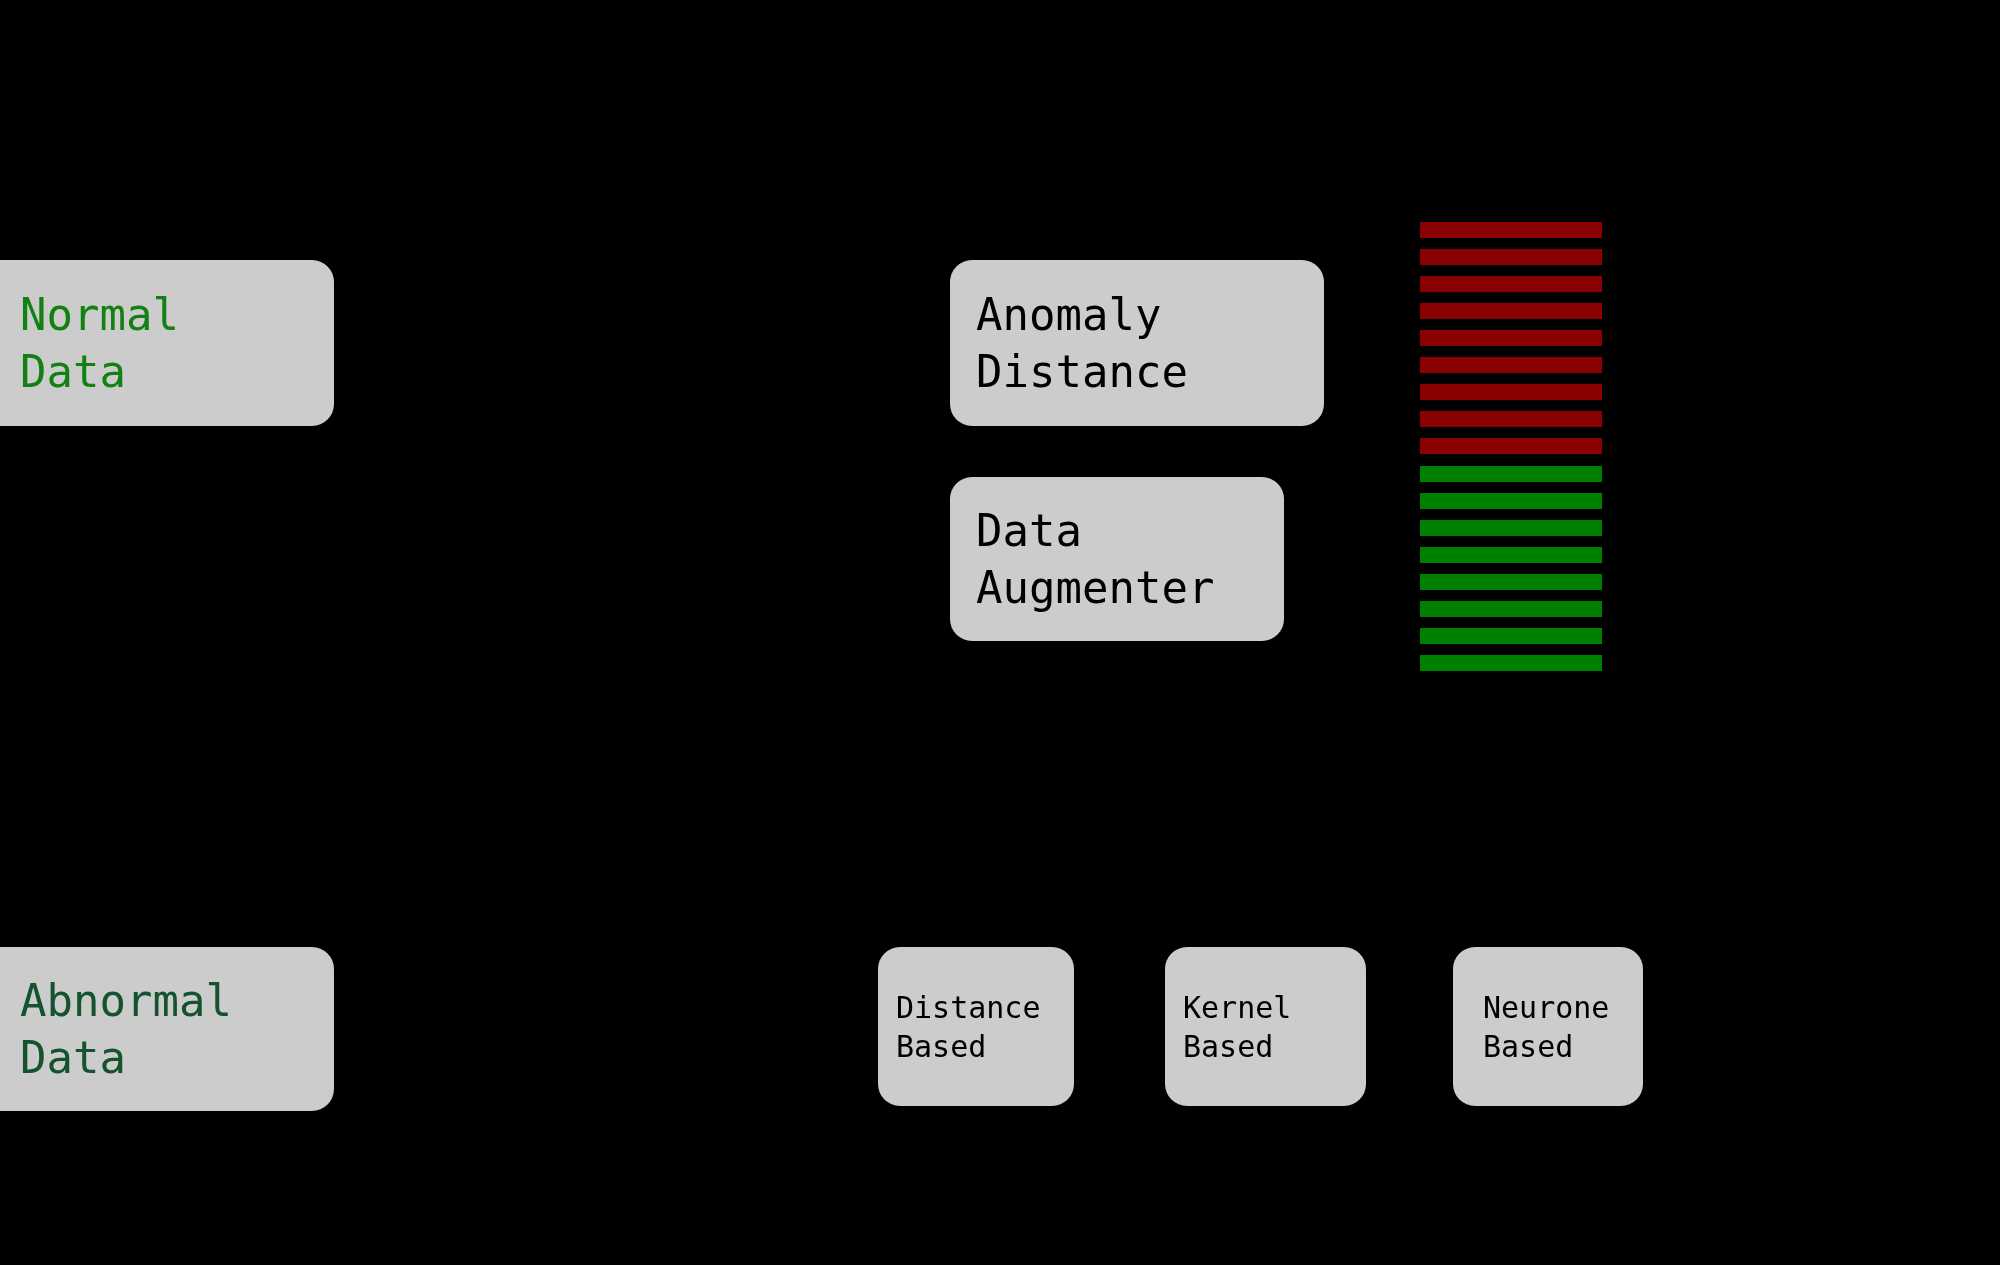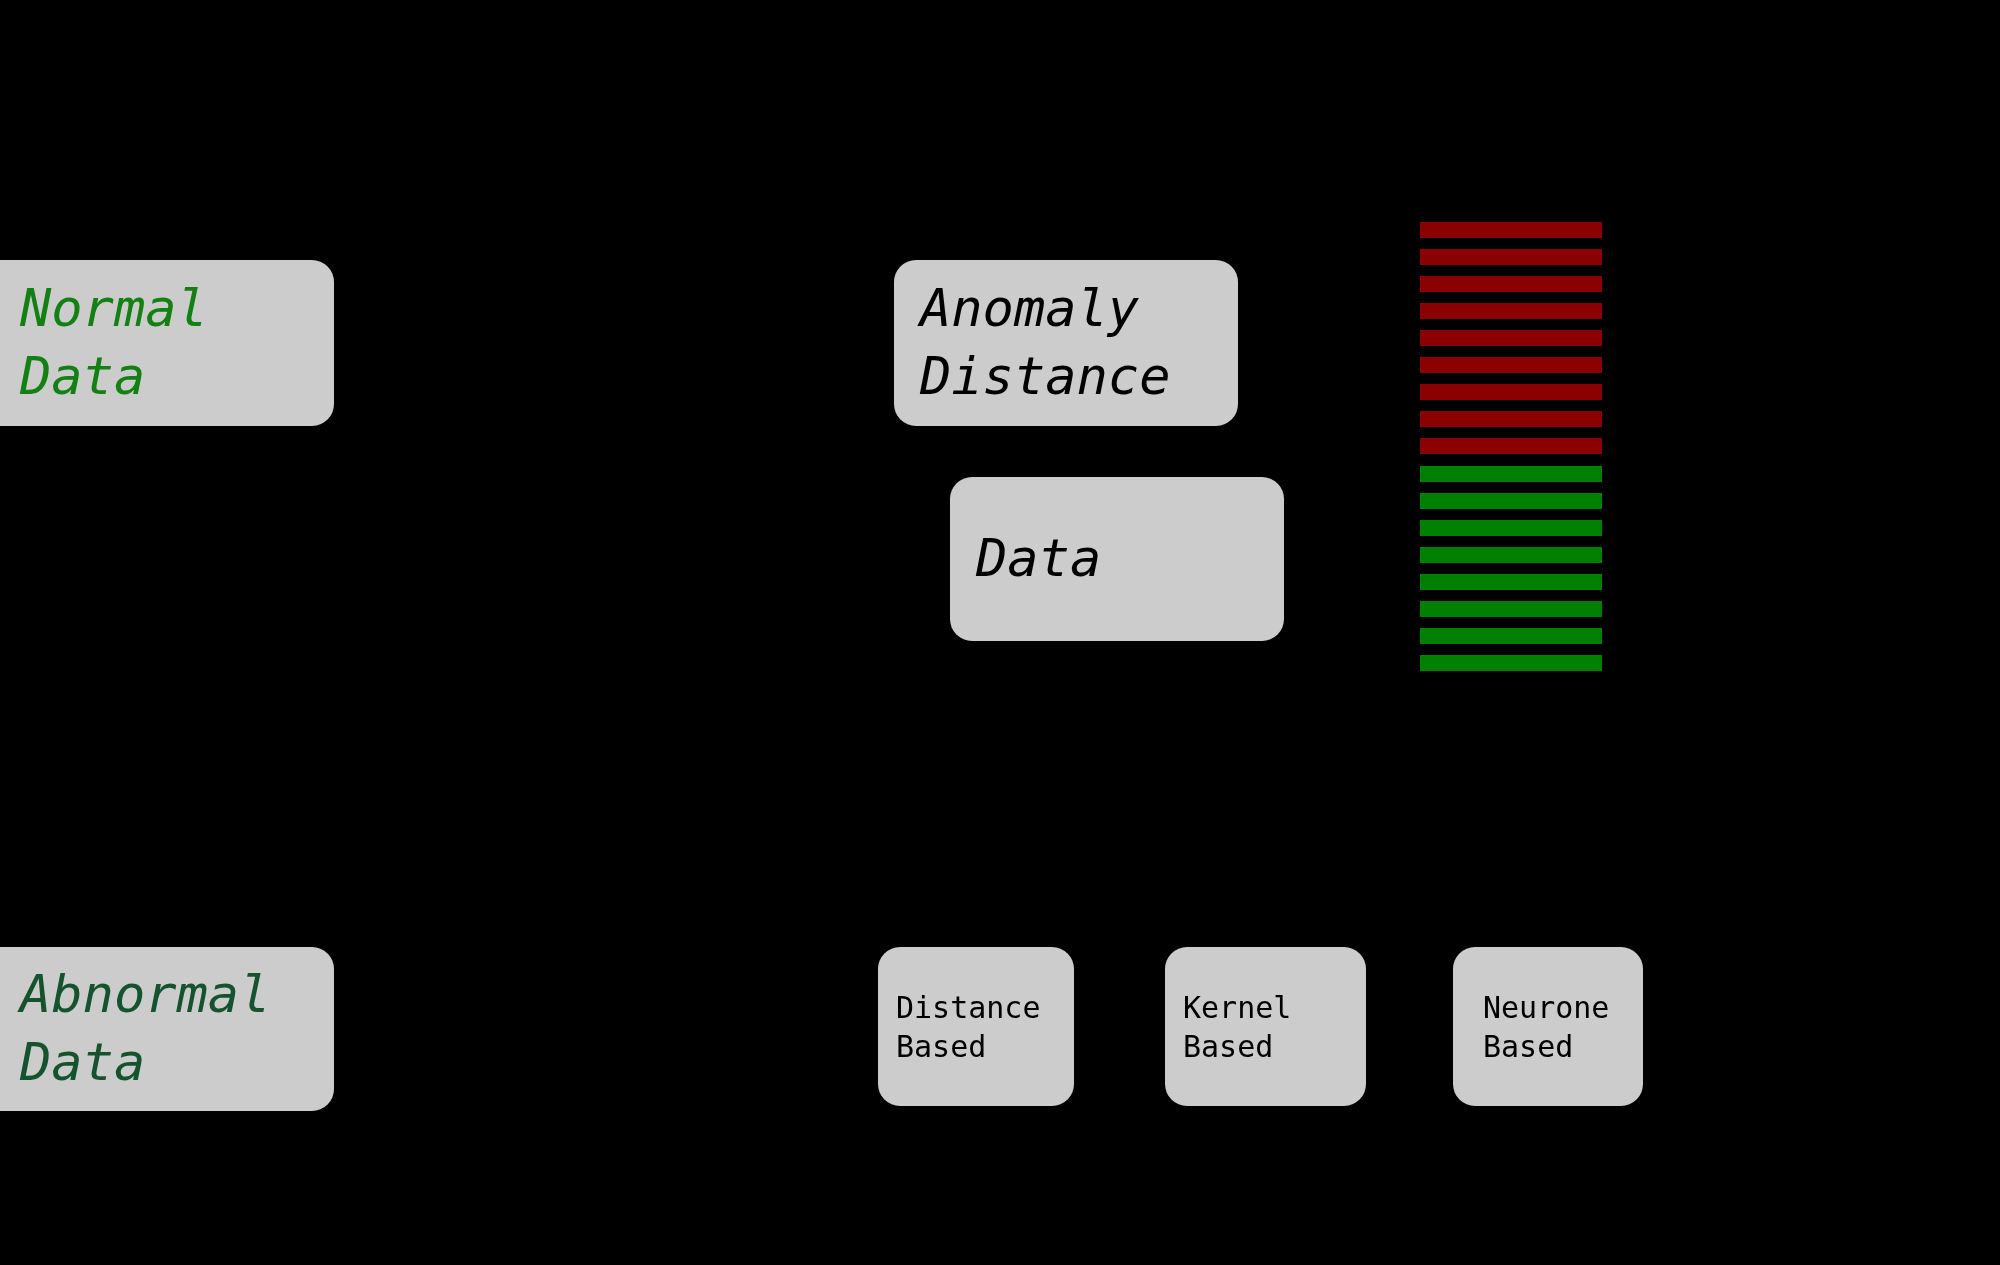--- a/index.html
+++ b/index.html
@@ -26,21 +26,21 @@
     justify-content: center;
     align-items: flex-start;
     padding: 0 26px;
     color: #000000;
   }
   .node .line {
     display: block;
     white-space: pre;
     line-height: 1.30;
   }
-  .node-lg .line { font-size: 52px; font-style: italic; }
+  .node-lg .line { font-size: 44px; }
   .node-sm .line { font-size: 30px; }
 
   .node-normal {
     left: -26px;
     top: 260px;
     width: 360px;
     height: 166px;
     padding-left: 46px;
   }
   .node-normal .line { color: #128012; }
@@ -48,23 +48,23 @@
   .node-abnormal {
     left: -26px;
     top: 947px;
     width: 360px;
     height: 164px;
     padding-left: 46px;
   }
   .node-abnormal .line { color: #14532d; }
 
   .node-anomaly-generator {
-    left: 894px;
+    left: 950px;
     top: 260px;
-    width: 344px;
+    width: 374px;
     height: 166px;
   }
   .node-data-augmenter {
     left: 950px;
     top: 477px;
     width: 334px;
     height: 164px;
   }
 
   .node-distance {
@@ -118,20 +118,21 @@
     <span class="line">Data</span>
   </div>
 
   <div class="node node-lg node-anomaly-generator">
     <span class="line">Anomaly</span>
     <span class="line">Distance</span>
   </div>
 
   <div class="node node-lg node-data-augmenter">
     <span class="line">Data</span>
+    <span class="line">Augmenter</span>
   </div>
 
   <div class="node node-sm node-distance">
     <span class="line">Distance</span>
     <span class="line">Based</span>
   </div>
 
   <div class="node node-sm node-kernel">
     <span class="line">Kernel</span>
     <span class="line">Based</span>

